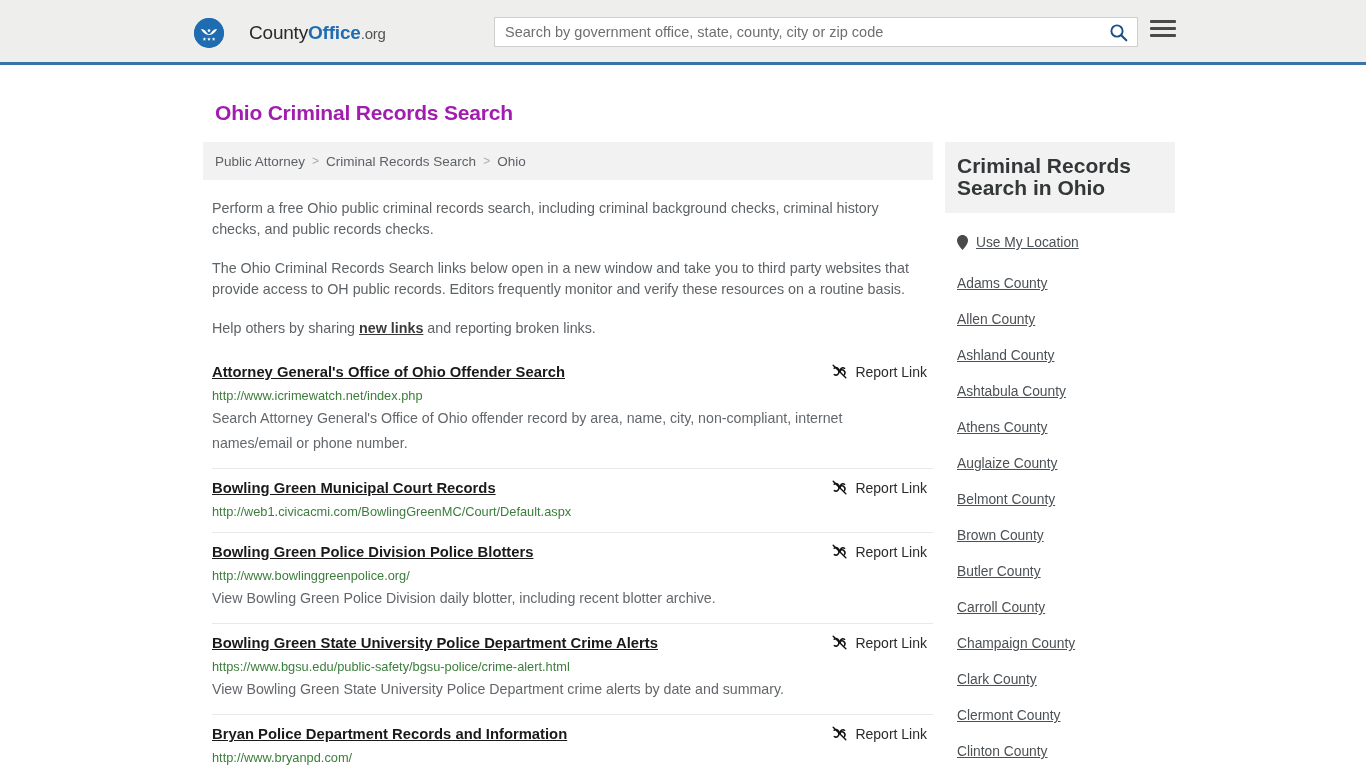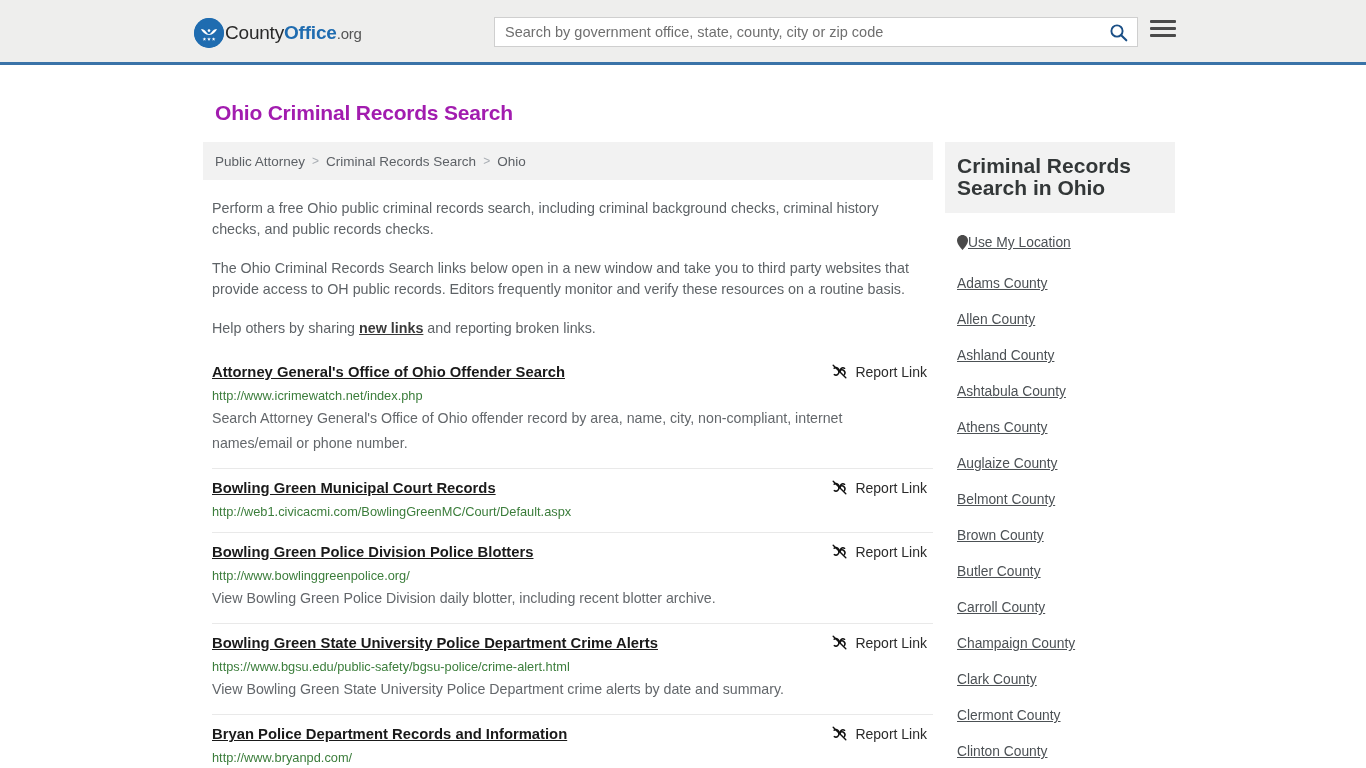--- a/index.html
+++ b/index.html
@@ -20,21 +20,21 @@
     border-bottom: 3px solid #3a73a8;
     display: flex;
     align-items: center;
   }
   .logo-wrap {
     position: absolute;
     left: 194px;
     top: 18px;
     display: flex;
     align-items: center;
-    gap: 1px;
+    gap: 25px;
     cursor: pointer;
   }
   .logo-mark {
     width: 30px; height: 30px;
     border-radius: 50%;
     background: #1f6cb0;
     position: relative;
     flex: 0 0 auto;
     overflow: hidden;
   }
@@ -218,20 +218,21 @@
     padding: 13px 12px 14px 12px;
     font-size: 21px;
     font-weight: bold;
     color: #333738;
     line-height: 22px;
   }
   .side-links { padding: 0 0 0 12px; }
   .side-geo {
     display: flex;
     align-items: center;
+    gap: 8px;
     margin-top: 22px;
     cursor: pointer;
   }
   .side-geo .label {
     font-size: 13.8px;
     color: #4c5155;
     text-decoration: underline;
   }
   .county-link {
     display: block;

